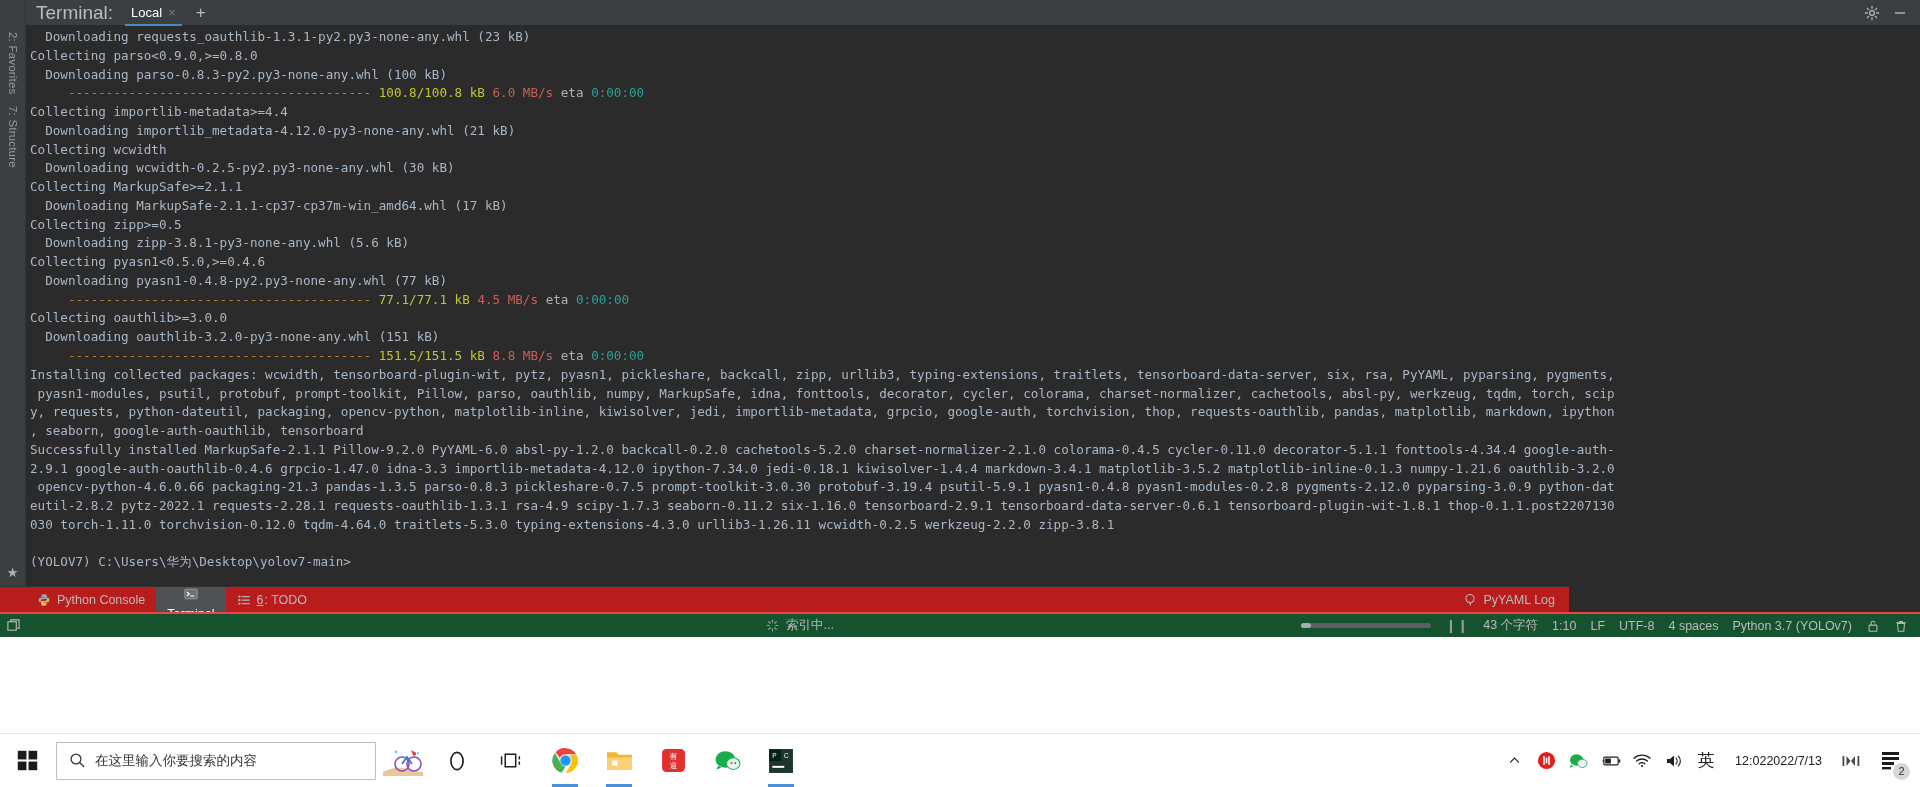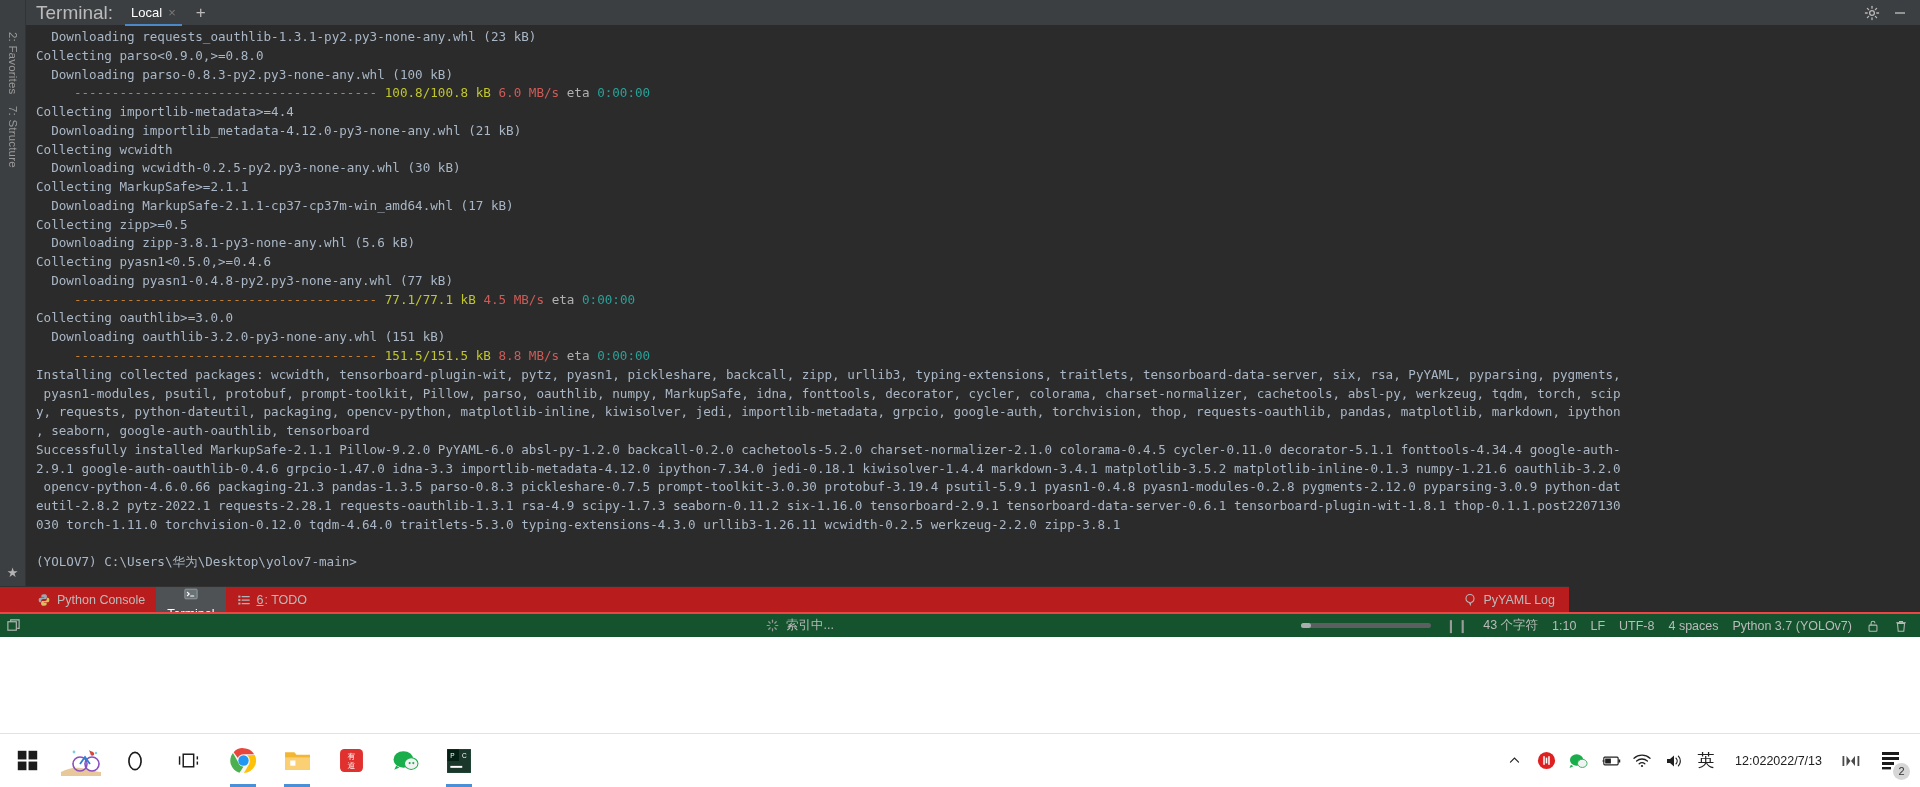--- a/index.html
+++ b/index.html
@@ -56,21 +56,21 @@
     white-space: nowrap; padding: 6px 0; user-select: none;
   }
   .rail-star { color: #b4b4b4; font-size: 13px; margin-top: auto; margin-bottom: 6px; }
 
   
   #console {
     position: absolute; left: 26px; top: 26px; right: 0; height: 548px;
     background: #2b2b2b; overflow: hidden;
     font-family: "DejaVu Sans Mono", monospace;
     font-size: 12.6px; line-height: 18.77px;
-    padding: 2px 0 0 10px; white-space: pre;
+    padding: 2px 0 0 4px; white-space: pre;
   }
   #console .ln { color: #c8c8c8; height: 18.77px; }
   .c-gray   { color: #a9b7c6; }
   .c-orange { color: #c17e34; }
   .c-yellow { color: #c0c62c; }
   .c-red    { color: #cf5b56; }
   .c-cyan   { color: #2aa198; }
   .c-dim    { color: #b0b0b0; }
 
   
@@ -259,20 +259,27 @@
 
 <div id="taskbar">
   <div id="win-start">
     <svg width="21" height="21" viewBox="0 0 16 16">
       <rect x="0.6" y="0.6" width="6.6" height="6.6" fill="#1b1b1b"></rect>
       <rect x="8.8" y="0.6" width="6.6" height="6.6" fill="#1b1b1b"></rect>
       <rect x="0.6" y="8.8" width="6.6" height="6.6" fill="#1b1b1b"></rect>
       <rect x="8.8" y="8.8" width="6.6" height="6.6" fill="#1b1b1b"></rect>
     </svg>
   </div>
+  <div id="search-box">
+    <svg width="17" height="17" viewBox="0 0 16 16">
+      <circle cx="6.6" cy="6.6" r="4.6" fill="none" stroke="#333" stroke-width="1.2"></circle>
+      <line x1="10.2" y1="10.2" x2="14.2" y2="14.2" stroke="#333" stroke-width="1.3"></line>
+    </svg>
+    <span id="search-text">在这里输入你要搜索的内容</span>
+  </div>
 
   <div class="tb-icon">
     <svg width="40" height="30" viewBox="0 0 40 30">
       <path d="M0 26c6-3 12-5 20-4s14 4 20 4v4H0z" fill="#e8c89a"></path>
       <circle cx="19" cy="18" r="7" fill="none" stroke="#8a4fbf" stroke-width="1.6"></circle>
       <circle cx="31" cy="18" r="7" fill="none" stroke="#8a4fbf" stroke-width="1.6"></circle>
       <path d="M19 18l5-7 5 7" fill="none" stroke="#2f7fd0" stroke-width="1.8"></path>
       <path d="M28 4c2 2 4 1 5 3s-1 3-3 2.5" fill="#d34a3a"></path>
       <circle cx="13" cy="6" r="1.4" fill="#7ad0e0"></circle>
       <circle cx="35" cy="7" r="1.2" fill="#7ad0e0"></circle>

